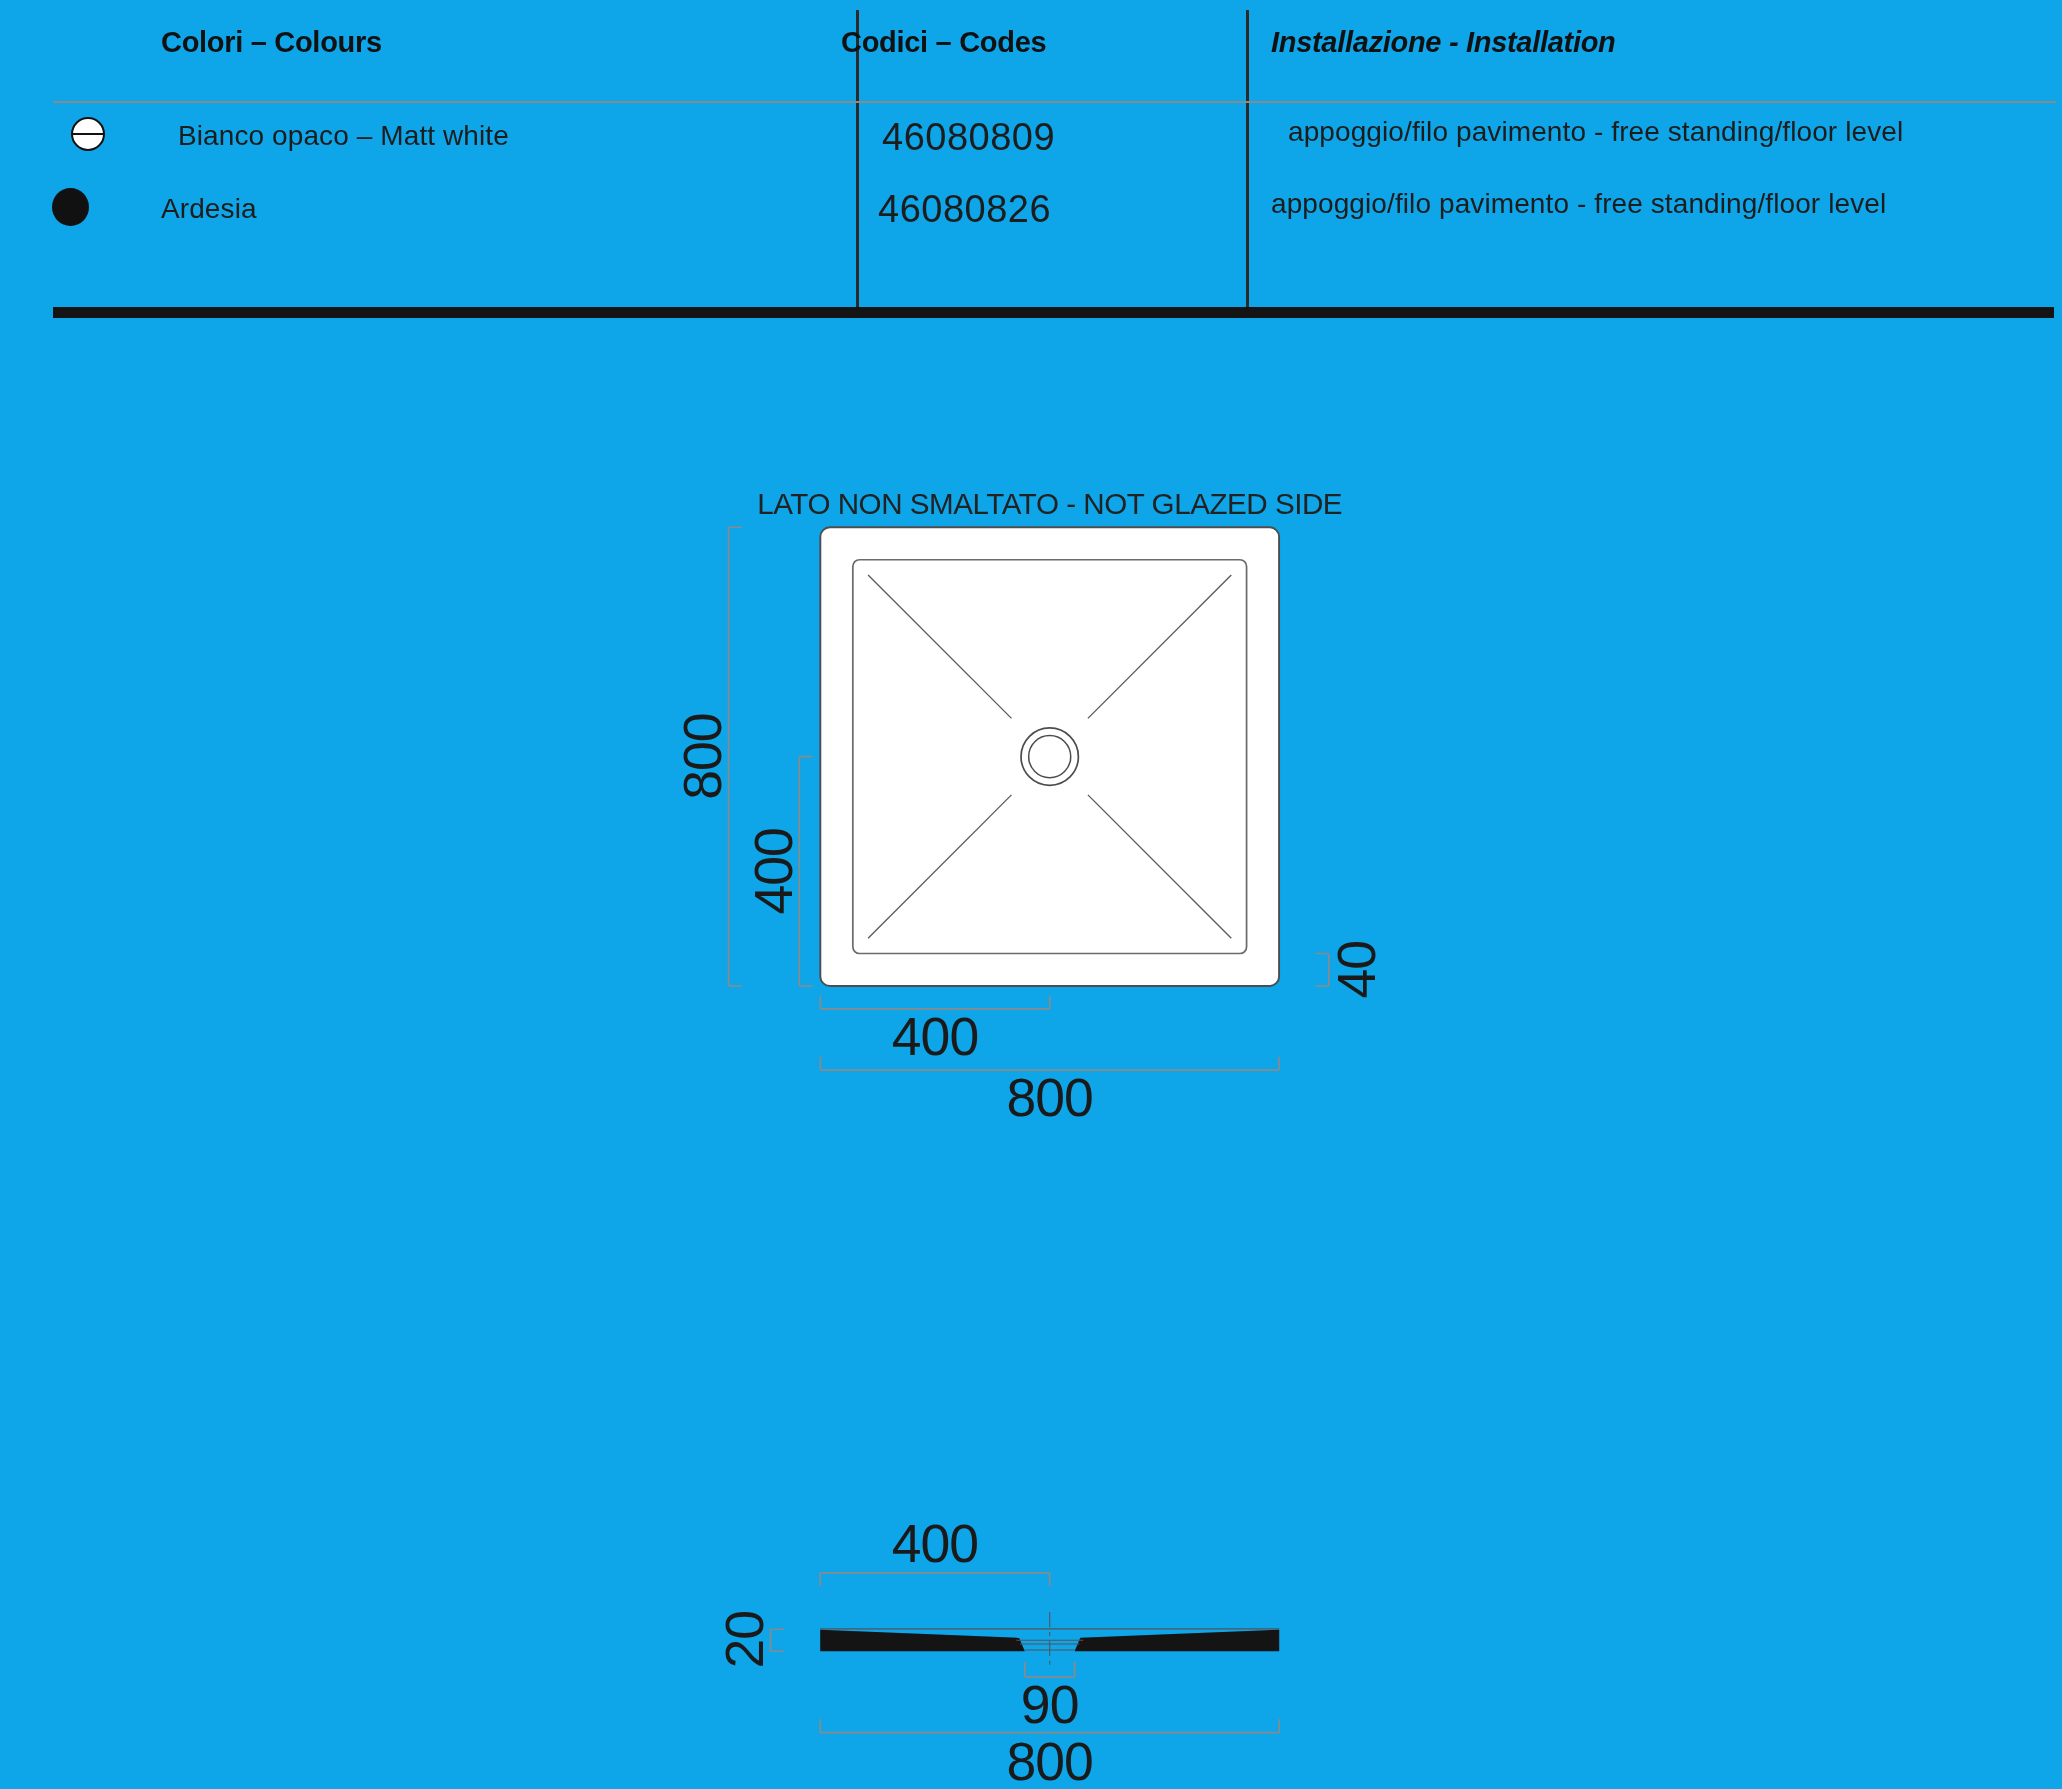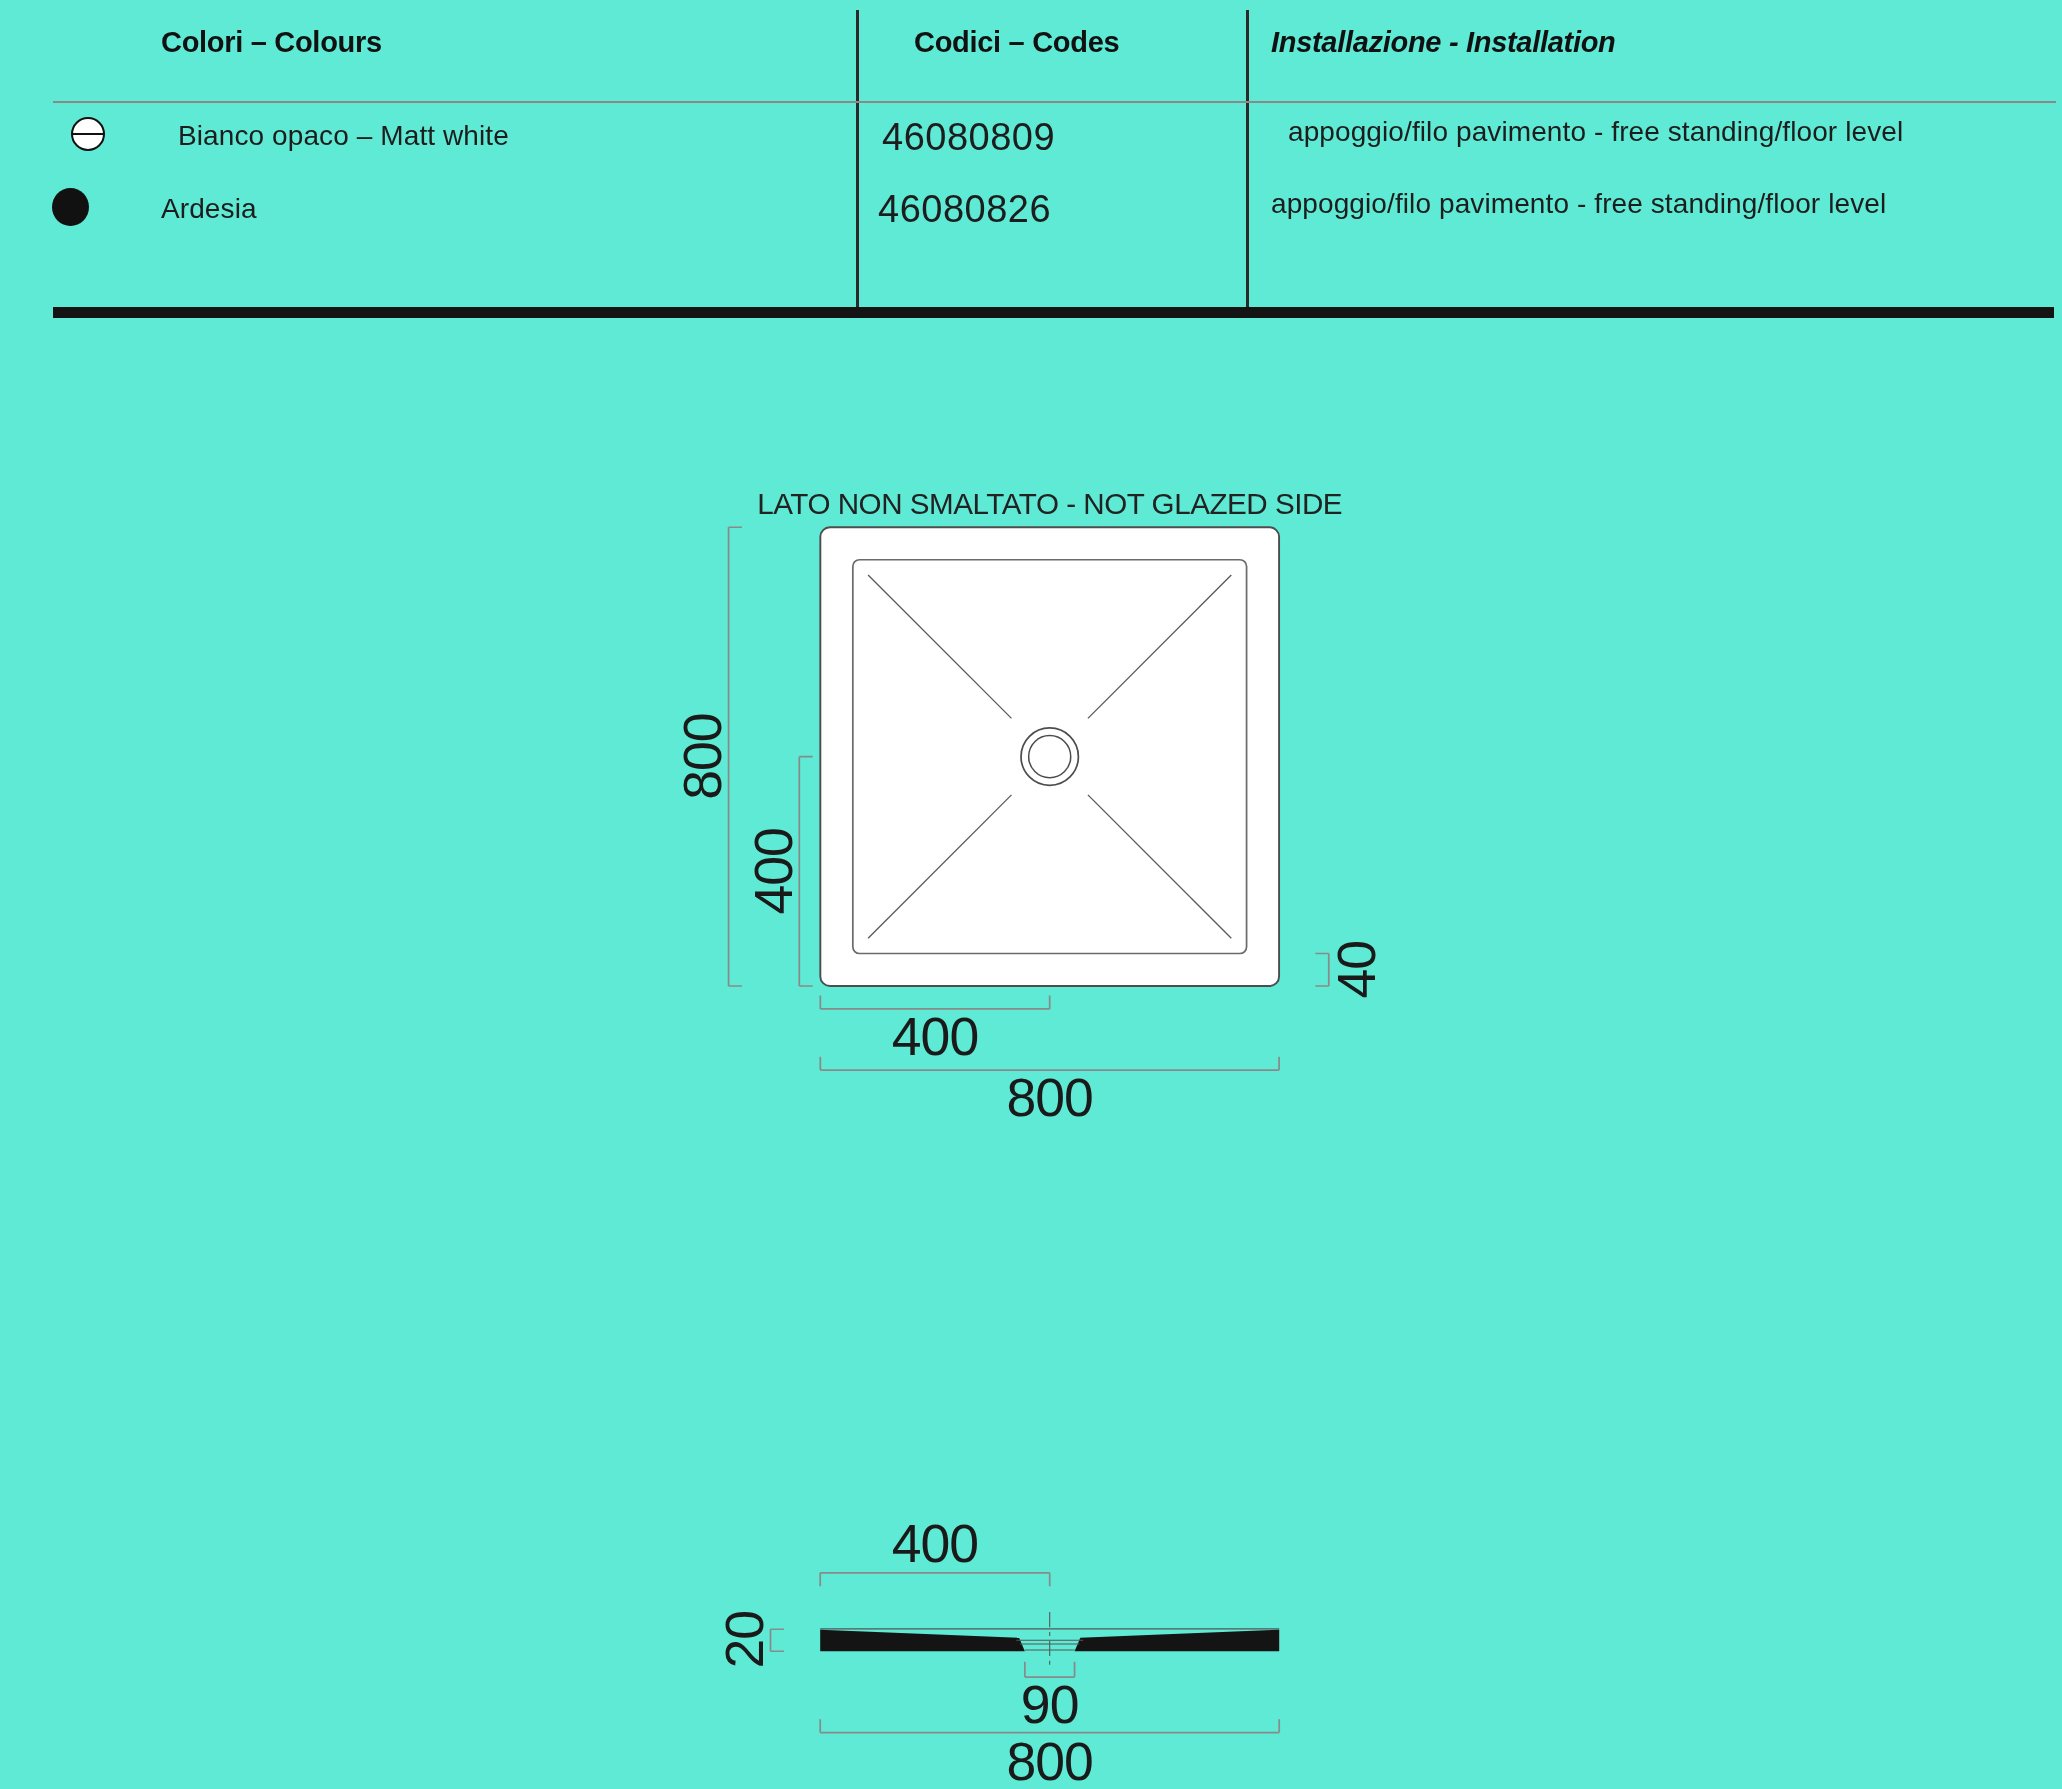--- a/index.html
+++ b/index.html
@@ -1,19 +1,19 @@
 <!DOCTYPE html>
 <html><head>
 <meta charset="utf-8">
 <style>
   html,body{margin:0;padding:0;background:#ffffff;}
   #canvas{
     position:relative;
     width:2063px;height:1789px;
-    background:#5eead4;
+    background:#0ea5e9;
     font-family:"Liberation Sans", sans-serif;
     color:#161616;
     overflow:hidden;
   }
   .abs{position:absolute;}
   
   .th{
     font-weight:bold;
     font-size:29px;
     letter-spacing:-0.3px;
@@ -55,21 +55,21 @@
 <body>
 
 <div id="canvas">
 
   <div class="abs" style="left:0;top:0;width:2063px;height:317px;">
 
     <div class="abs vsep" style="left:856px;top:9.6px;height:307px;"></div>
     <div class="abs vsep" style="left:1246px;top:9.6px;height:307px;"></div>
 
     <div class="abs th" style="left:161px;top:26px;">Colori – Colours</div>
-    <div class="abs th" style="left:914px;top:26px;">Codici – Codes</div>
+    <div class="abs th" style="left:841px;top:26px;">Codici – Codes</div>
     <div class="abs th" style="left:1271px;top:26px;font-style:italic;">Installazione - Installation</div>
 
     <div class="abs hline" style="left:53px;top:101px;width:2003px;"></div>
 
     <div class="abs" style="left:17px;top:105px;width:2063px;height:72px;">
       <div class="abs swatch-outline" style="left:54px;top:11.5px;">
         <div class="mid"></div>
       </div>
       <div class="abs td" style="left:161px;top:15.3px;">Bianco opaco – Matt white</div>
       <div class="abs td code" style="left:865px;top:10.5px;">46080809</div>

